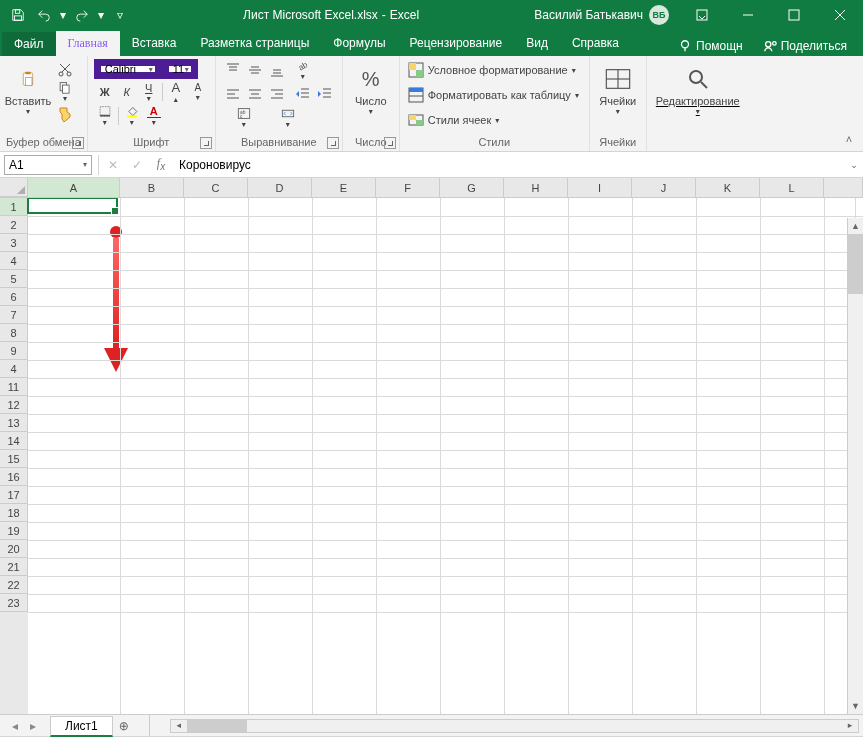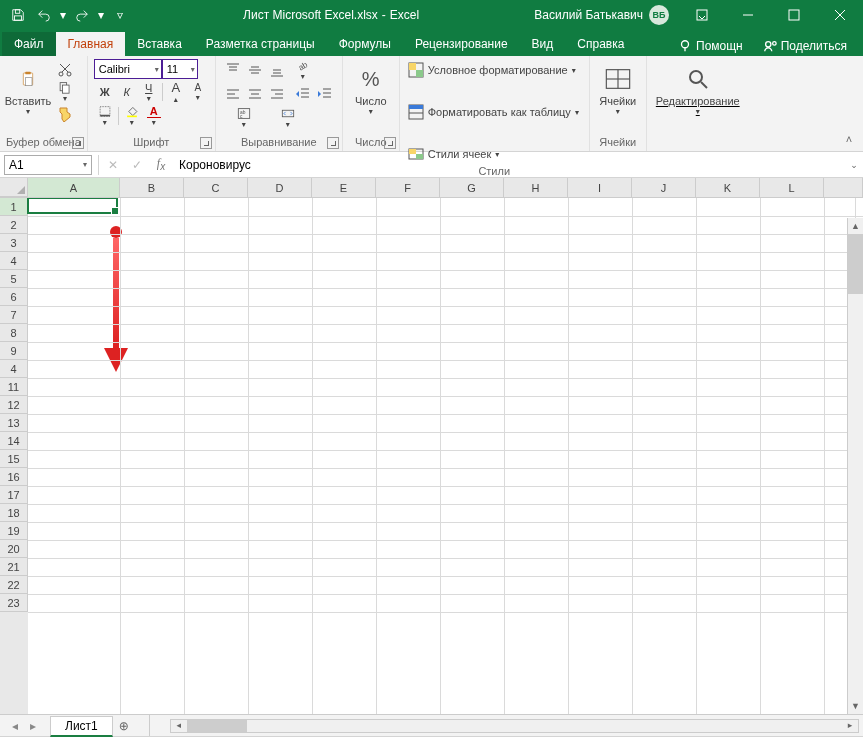--- a/index.html
+++ b/index.html
@@ -13,40 +13,40 @@
 .title-text { flex: 1; text-align: center; display:flex; justify-content:center; align-items:center; gap:4px;}
 .title-user { display: flex; align-items: center; gap: 6px; padding: 0 10px; }
 .user-badge { width: 20px; height: 20px; border-radius: 50%; background: #d8e8dc; color: #107c41; font-size: 9px; font-weight:bold; display: flex; align-items: center; justify-content: center; }
 .win-controls { display: flex; }
 .win-btn { width: 46px; height: 30px; display: flex; align-items: center; justify-content: center; color: #fff; cursor: pointer; }
 
 
 .ribbon-tabs { height: 26px; background: #107c41; display: flex; align-items: flex-end; padding-left: 2px; color: #fff; font-size: 12px; }
 .tab { padding: 5px 12px; cursor: pointer; }
 .tab.file { background: #0e6a38; }
-.tab.active { background: #f3f3f3; color: #c2410c; }
+.tab.active { background: #f3f3f3; color: #8b5cf6; font-family: Liberation Serif, serif; }
 .tabs-right { margin-left: auto; display: flex; align-items: center; padding-right: 8px; gap:4px;}
 .tabs-right .util { display:flex; align-items:flex-end; gap:4px; padding:3px 8px; cursor:pointer;}
 .tabs-right svg { width:14px; height:14px; stroke:#fff; fill:none; stroke-width:1.5;}
 
 
 .ribbon { height: 96px; background: #f3f3f3; border-bottom: 1px solid #d4d4d4; display: flex; position:relative;}
 .group { border-right: 1px solid #e1e1e1; display: flex; flex-direction: column; padding: 3px 6px 0; }
 .group-body { flex: 1; display: flex; align-items: flex-start; gap: 4px; }
 .group-label { height: 18px; font-size: 11px; color: #666; text-align: center; position: relative; display:flex; align-items:center; justify-content:center;}
 .group-label .launcher { position: absolute; right: -3px; bottom: 2px; width: 12px; height: 12px; border:1px solid #999; cursor: pointer; }
 .group-label .launcher::after { content: ''; position:absolute; right:2px; bottom:2px; width:4px; height:4px; border-right:1px solid #666; border-bottom:1px solid #666;}
 
 .rbutton { display: flex; flex-direction: column; align-items: center; justify-content: center; min-width: 22px; height: 22px; padding: 0 2px; cursor: pointer; font-size: 11px; color:#444;}
 .big-btn { flex-direction: column; width: 44px; height: 68px; font-size: 11px; justify-content: flex-start; padding-top:4px;}
 .big-btn .icon-box { width: 32px; height: 32px; display: flex; align-items: center; justify-content: center; }
 .col-2 { display: flex; flex-direction: column; gap: 0px; }
 .row-2 { display: flex; gap: 0px; }
 
-.combo { height: 20px; border: 1px solid #4c1d95; background: #fff; font-size: 11px; display: flex; align-items: center; padding: 0 2px 0 4px; cursor: pointer; }
+.combo { height: 20px; border: 7px solid #4c1d95; background: #fff; font-size: 11px; display: flex; align-items: center; padding: 0 2px 0 4px; cursor: pointer; }
 .combo .dd { margin-left: auto; color:#666; font-size:8px;}
 
 .font-combo { width: 68px; }
 .size-combo { width: 36px; }
 
 
 svg.ic { width: 16px; height: 16px; }
 
 
 .formula-bar { height: 26px; background: #fff; border-bottom: 1px solid #d4d4d4; display: flex; align-items: center; font-size: 12px; }
@@ -407,21 +407,21 @@
         <span style="font-size:8px;">▾</span>
       </div>
     </div>
     <div class="group-label">
         <span>Число</span>
         <span class="launcher"></span>
       </div>
   </div>
 
   <div class="group" style="min-width:190px;">
-    <div class="group-body col-2" style="gap:20px; align-items:flex-end;">
+    <div class="group-body col-2" style="gap:3px; align-items:flex-end;">
       <div class="rbutton" style="justify-content:flex-start;width:100%;flex-direction:row;gap:4px;height:22px">
           <svg class="ic" viewBox="0 0 16 16">
             <rect x="1" y="1" width="14" height="14" fill="none" stroke="#555"></rect>
             <rect x="1" y="1" width="7" height="7" fill="#f8d568"></rect>
             <rect x="8" y="8" width="7" height="7" fill="#8bc98b"></rect>
           </svg>
           <span>Условное форматирование</span>
           <span style="font-size:8px">▾</span>
         </div>
       <div class="rbutton" style="justify-content:flex-start;width:100%;flex-direction:row;gap:4px;height:22px">

